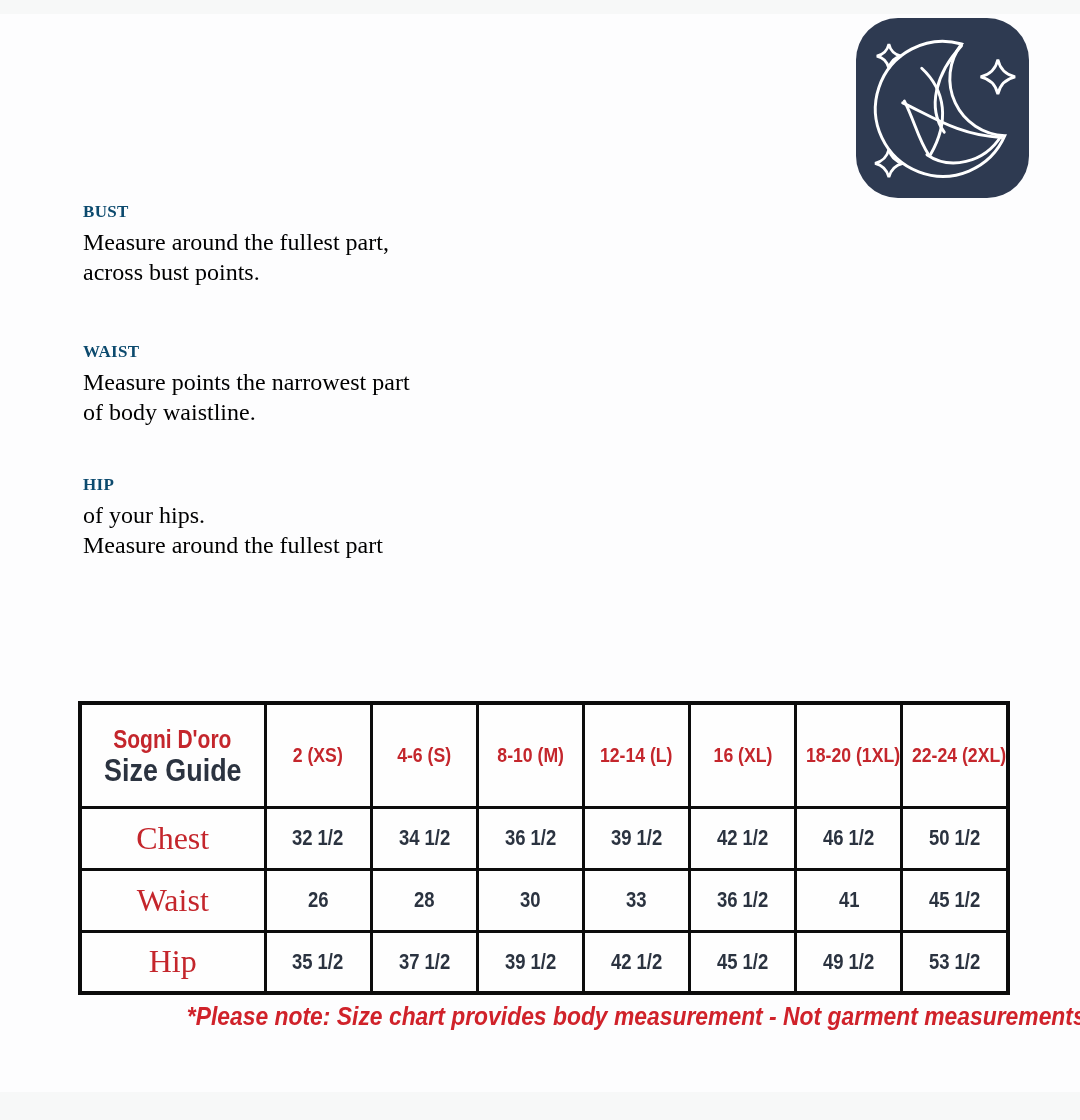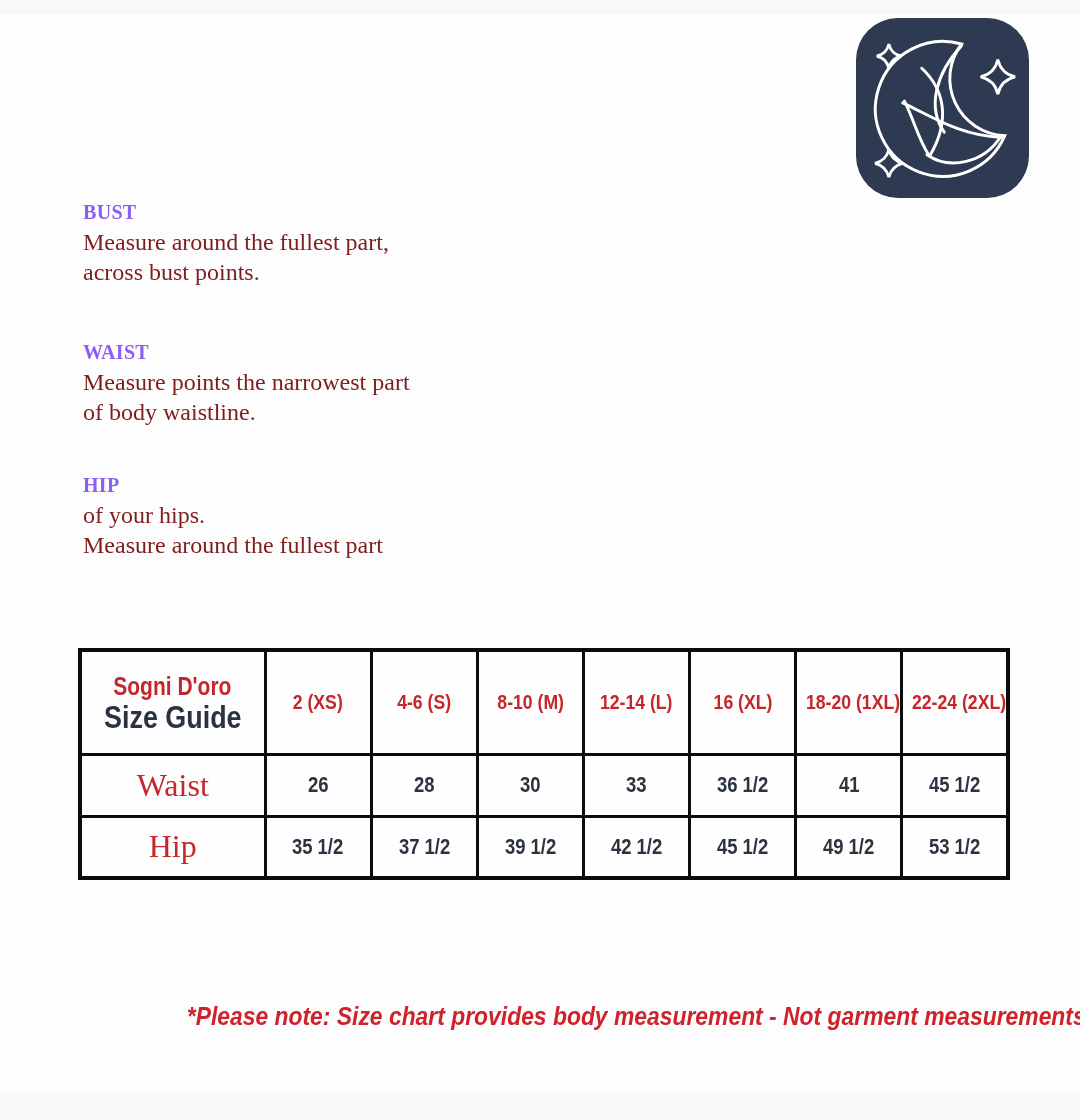--- a/index.html
+++ b/index.html
@@ -25,33 +25,33 @@
   }
   .logo svg { width: 100%; height: 100%; display: block; }
 
   
   .section { position: absolute; left: 83px; width: 480px; }
   .section.s0 { top: 197px; }
   .section.s1 { top: 337px; }
   .section.s2 { top: 470px; }
   .section h2 {
     font-family: "Liberation Serif", serif;
-    font-size: 20px; font-weight: 700;
-    line-height: 30px; color: #8b5cf6;
+    font-size: 17px; font-weight: 700;
+    line-height: 30px; color: #0c4a6e;
     letter-spacing: 0.3px;
   }
   .section p {
     font-size: 24px; font-weight: 400;
-    line-height: 30px; color: #7f1d1d;
+    line-height: 30px; color: #000000;
   }
 
   
   table.size-chart {
     position: absolute;
-    left: 78px; top: 648px;
+    left: 78px; top: 701px;
     width: 932px;
     border-collapse: collapse;
     table-layout: fixed;
     background: #fefefe;
     border: 4px solid #0c0c0c;
   }
   table.size-chart th, table.size-chart td {
     border: 3px solid #0c0c0c;
     text-align: center;
     vertical-align: middle;
@@ -155,20 +155,30 @@
     </th>
     <th><span class="cond red size-head">2 (XS)</span></th>
     <th><span class="cond red size-head">4-6 (S)</span></th>
     <th><span class="cond red size-head">8-10 (M)</span></th>
     <th><span class="cond red size-head">12-14 (L)</span></th>
     <th><span class="cond red size-head">16 (XL)</span></th>
     <th><span class="cond red size-head">18-20 (1XL)</span></th>
     <th><span class="cond red size-head">22-24 (2XL)</span></th>
   </tr>
   <tr class="body">
+    <td><span class="row-label">Chest</span></td>
+    <td><span class="cond dark value">32 1/2</span></td>
+    <td><span class="cond dark value">34 1/2</span></td>
+    <td><span class="cond dark value">36 1/2</span></td>
+    <td><span class="cond dark value">39 1/2</span></td>
+    <td><span class="cond dark value">42 1/2</span></td>
+    <td><span class="cond dark value">46 1/2</span></td>
+    <td><span class="cond dark value">50 1/2</span></td>
+  </tr>
+  <tr class="body">
     <td><span class="row-label">Waist</span></td>
     <td><span class="cond dark value">26</span></td>
     <td><span class="cond dark value">28</span></td>
     <td><span class="cond dark value">30</span></td>
     <td><span class="cond dark value">33</span></td>
     <td><span class="cond dark value">36 1/2</span></td>
     <td><span class="cond dark value">41</span></td>
     <td><span class="cond dark value">45 1/2</span></td>
   </tr>
   <tr class="body">

